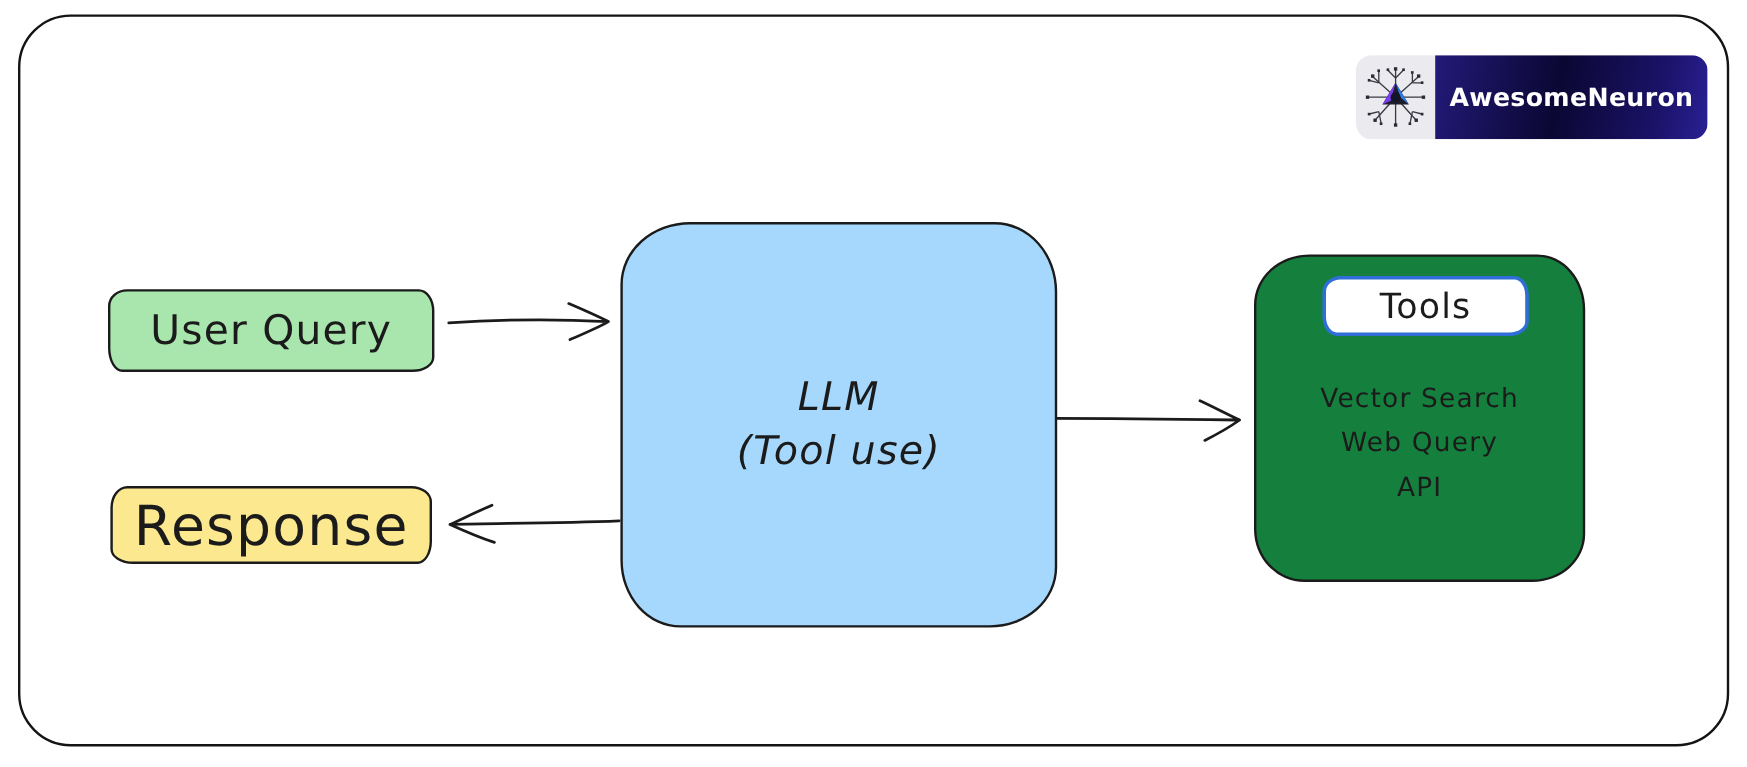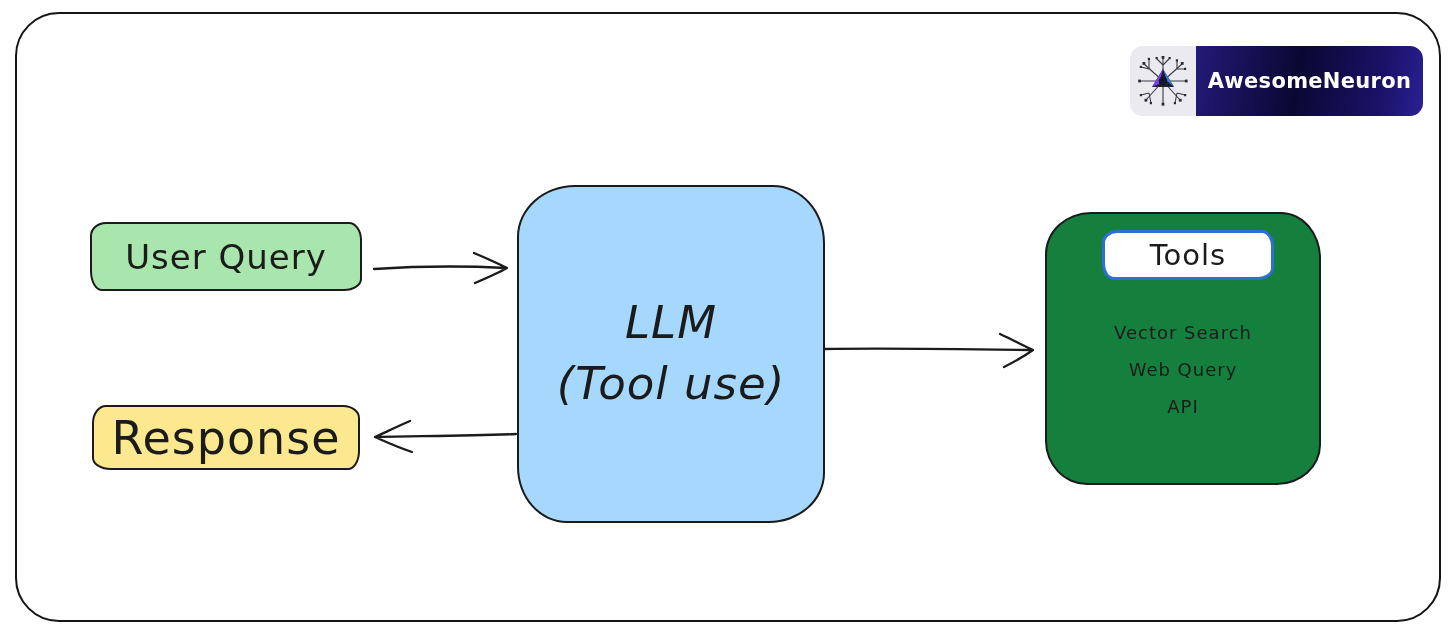--- a/index.html
+++ b/index.html
@@ -23,40 +23,40 @@
   .node {
     position: absolute;
     box-sizing: border-box;
     border: 2.5px solid #1b1b1b;
     display: flex;
     align-items: center;
     justify-content: center;
     letter-spacing: 1px;
   }
   .node-user-query {
-    left: 90px; top: 222px;
+    left: 90px; top: 241px;
     width: 272px; height: 69px;
     background: #a8e6ae;
     border-radius: 16px 13px 18px 12px / 14px 18px 12px 20px;
     font-size: 34px;
   }
   .node-response {
     left: 92px; top: 405px;
     width: 268px; height: 65px;
     background: #fce88f;
     border-radius: 14px 17px 12px 19px / 18px 13px 19px 12px;
     font-size: 46px;
   }
   .node-llm {
     left: 517px; top: 185px;
-    width: 308px; height: 338px;
+    width: 364px; height: 338px;
     background: #a5d8fc;
     border-radius: 58px 52px 56px 50px / 52px 58px 50px 56px;
     flex-direction: column;
-    font-size: 45px;
+    font-size: 33px;
     font-style: italic;
     line-height: 1.35;
   }
   .node-tools {
     left: 1045px; top: 212px;
     width: 276px; height: 273px;
     background: #15803d;
     border-radius: 46px 40px 44px 42px / 42px 46px 40px 44px;
     display: block;
   }
@@ -72,21 +72,21 @@
     align-items: center;
     justify-content: center;
     font-size: 29px;
     letter-spacing: 1px;
   }
   .tools-items {
     position: absolute;
     left: 0; top: 100px;
     width: 100%;
     text-align: center;
-    font-size: 18px;
+    font-size: 22px;
     line-height: 37px;
     letter-spacing: 1px;
   }
   
   .arrows {
     position: absolute;
     left: 0; top: 0;
     width: 1456px; height: 639px;
     pointer-events: none;
   }

